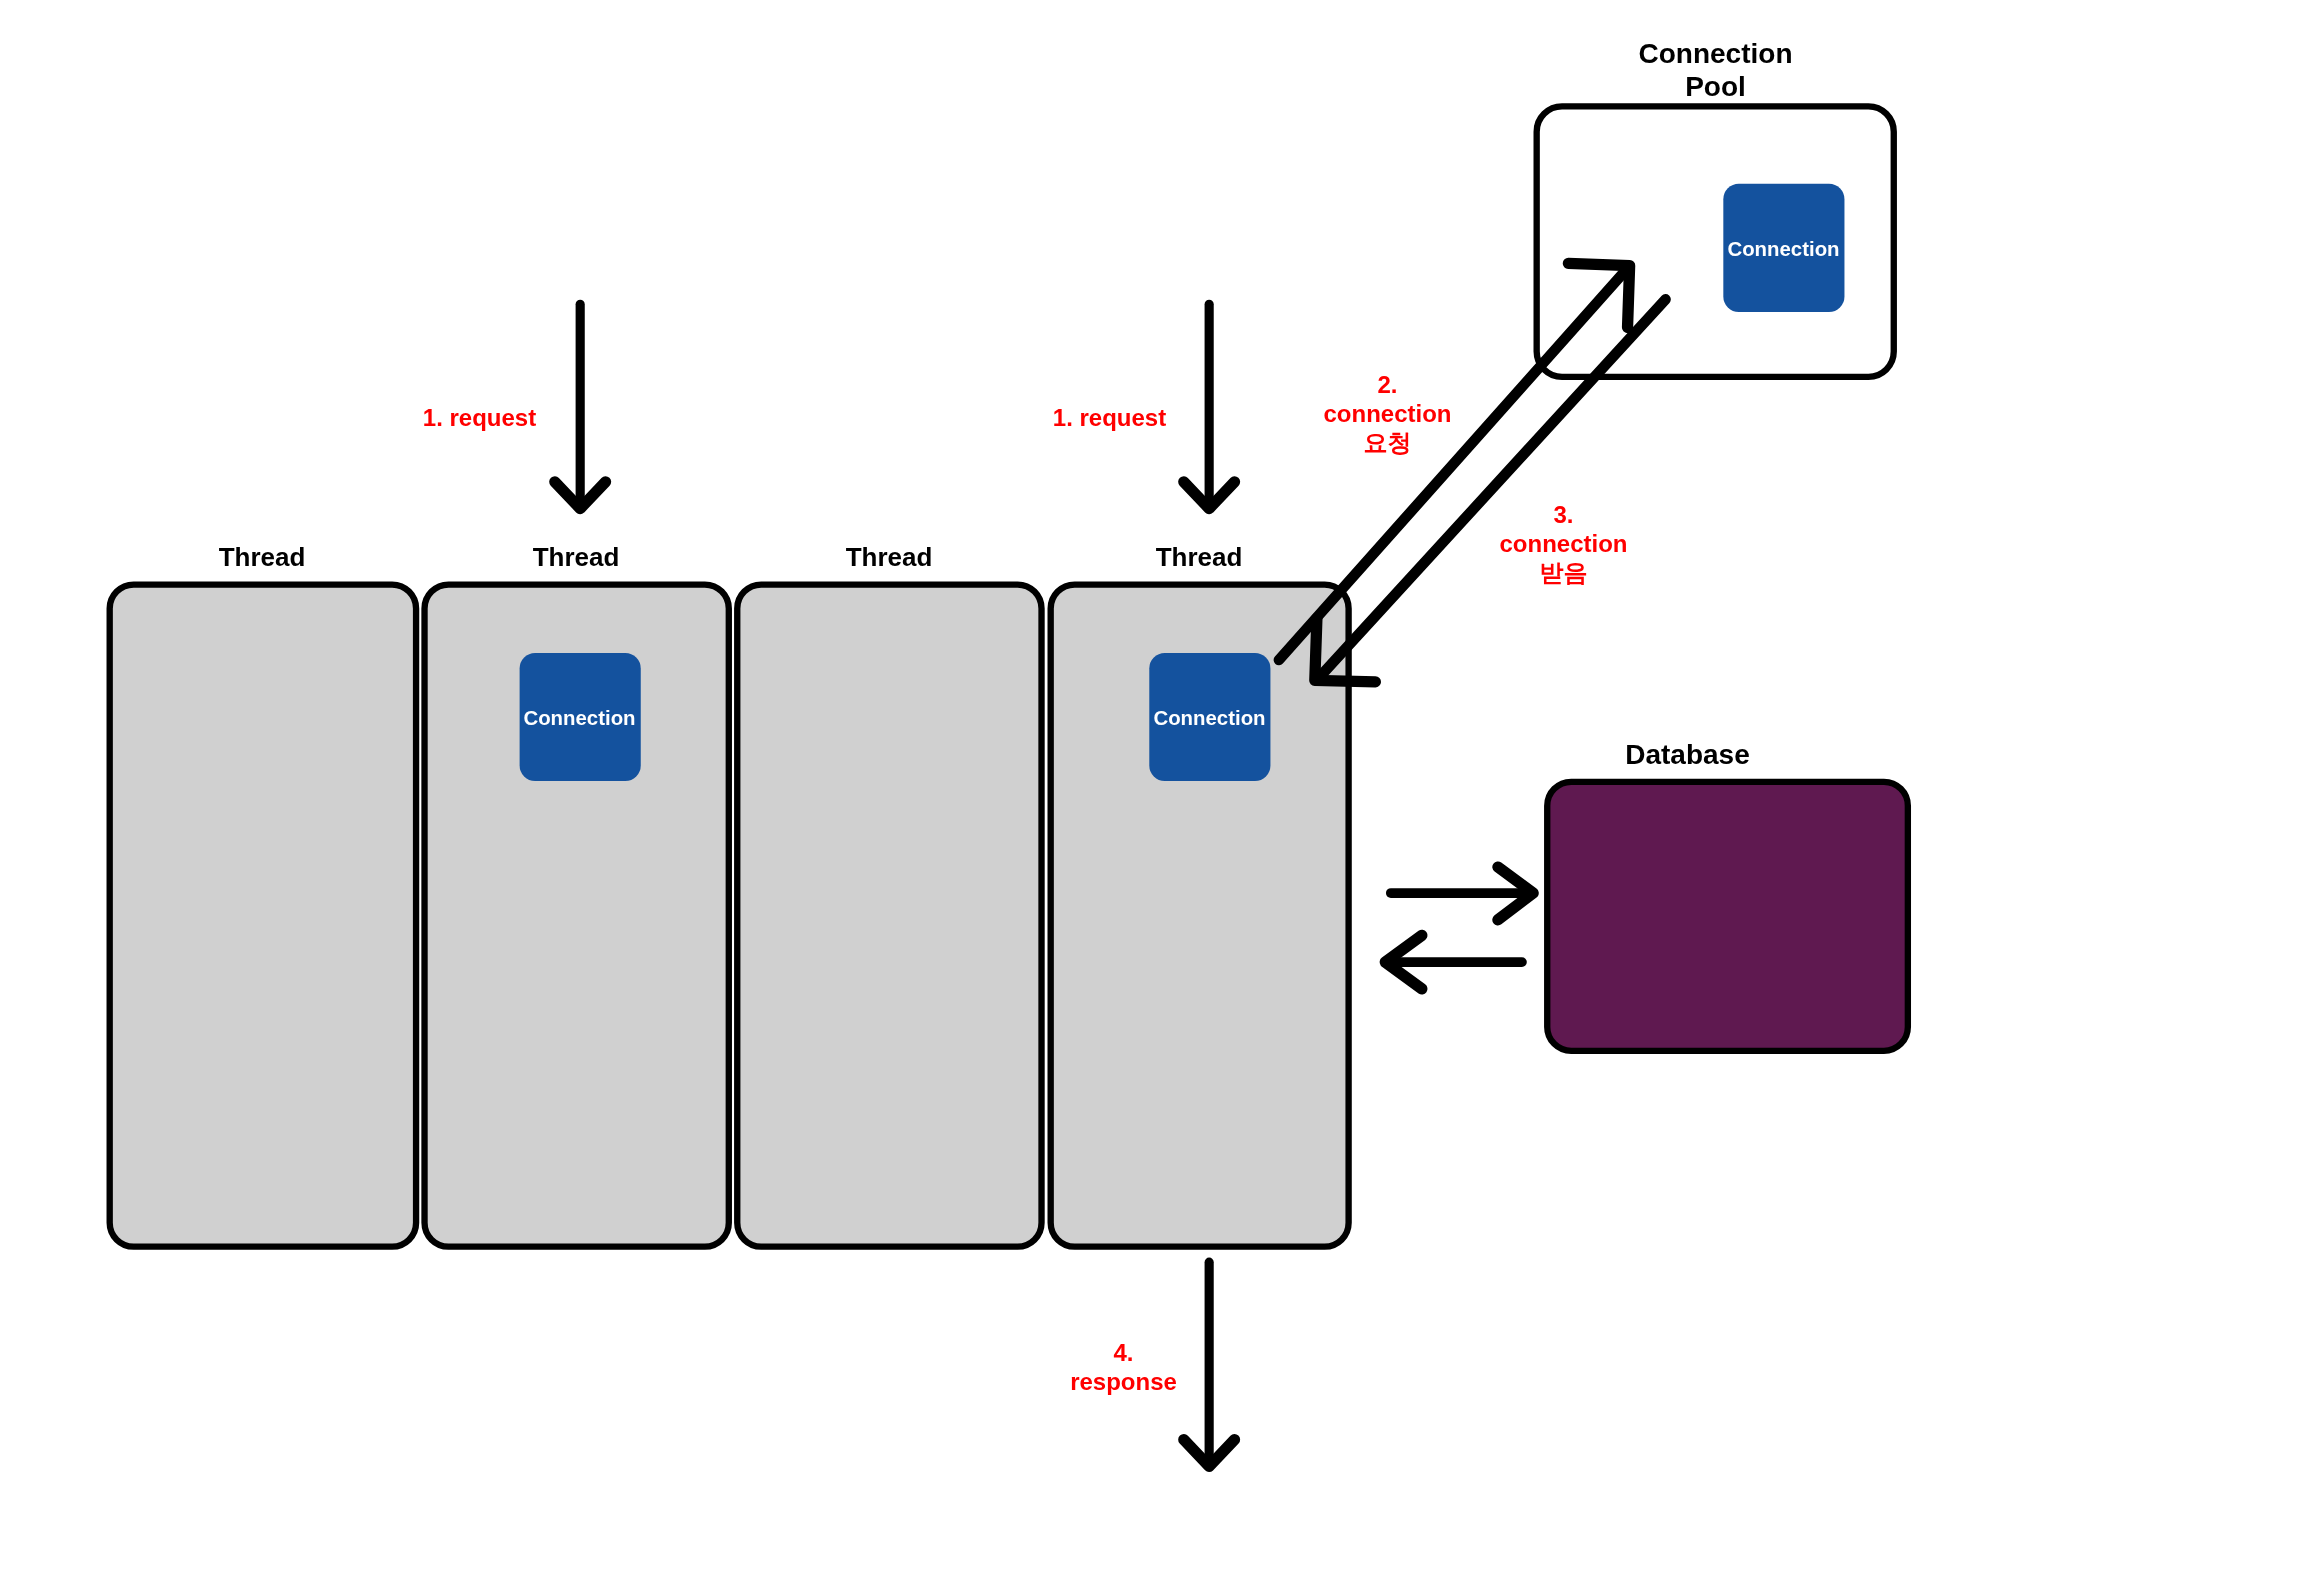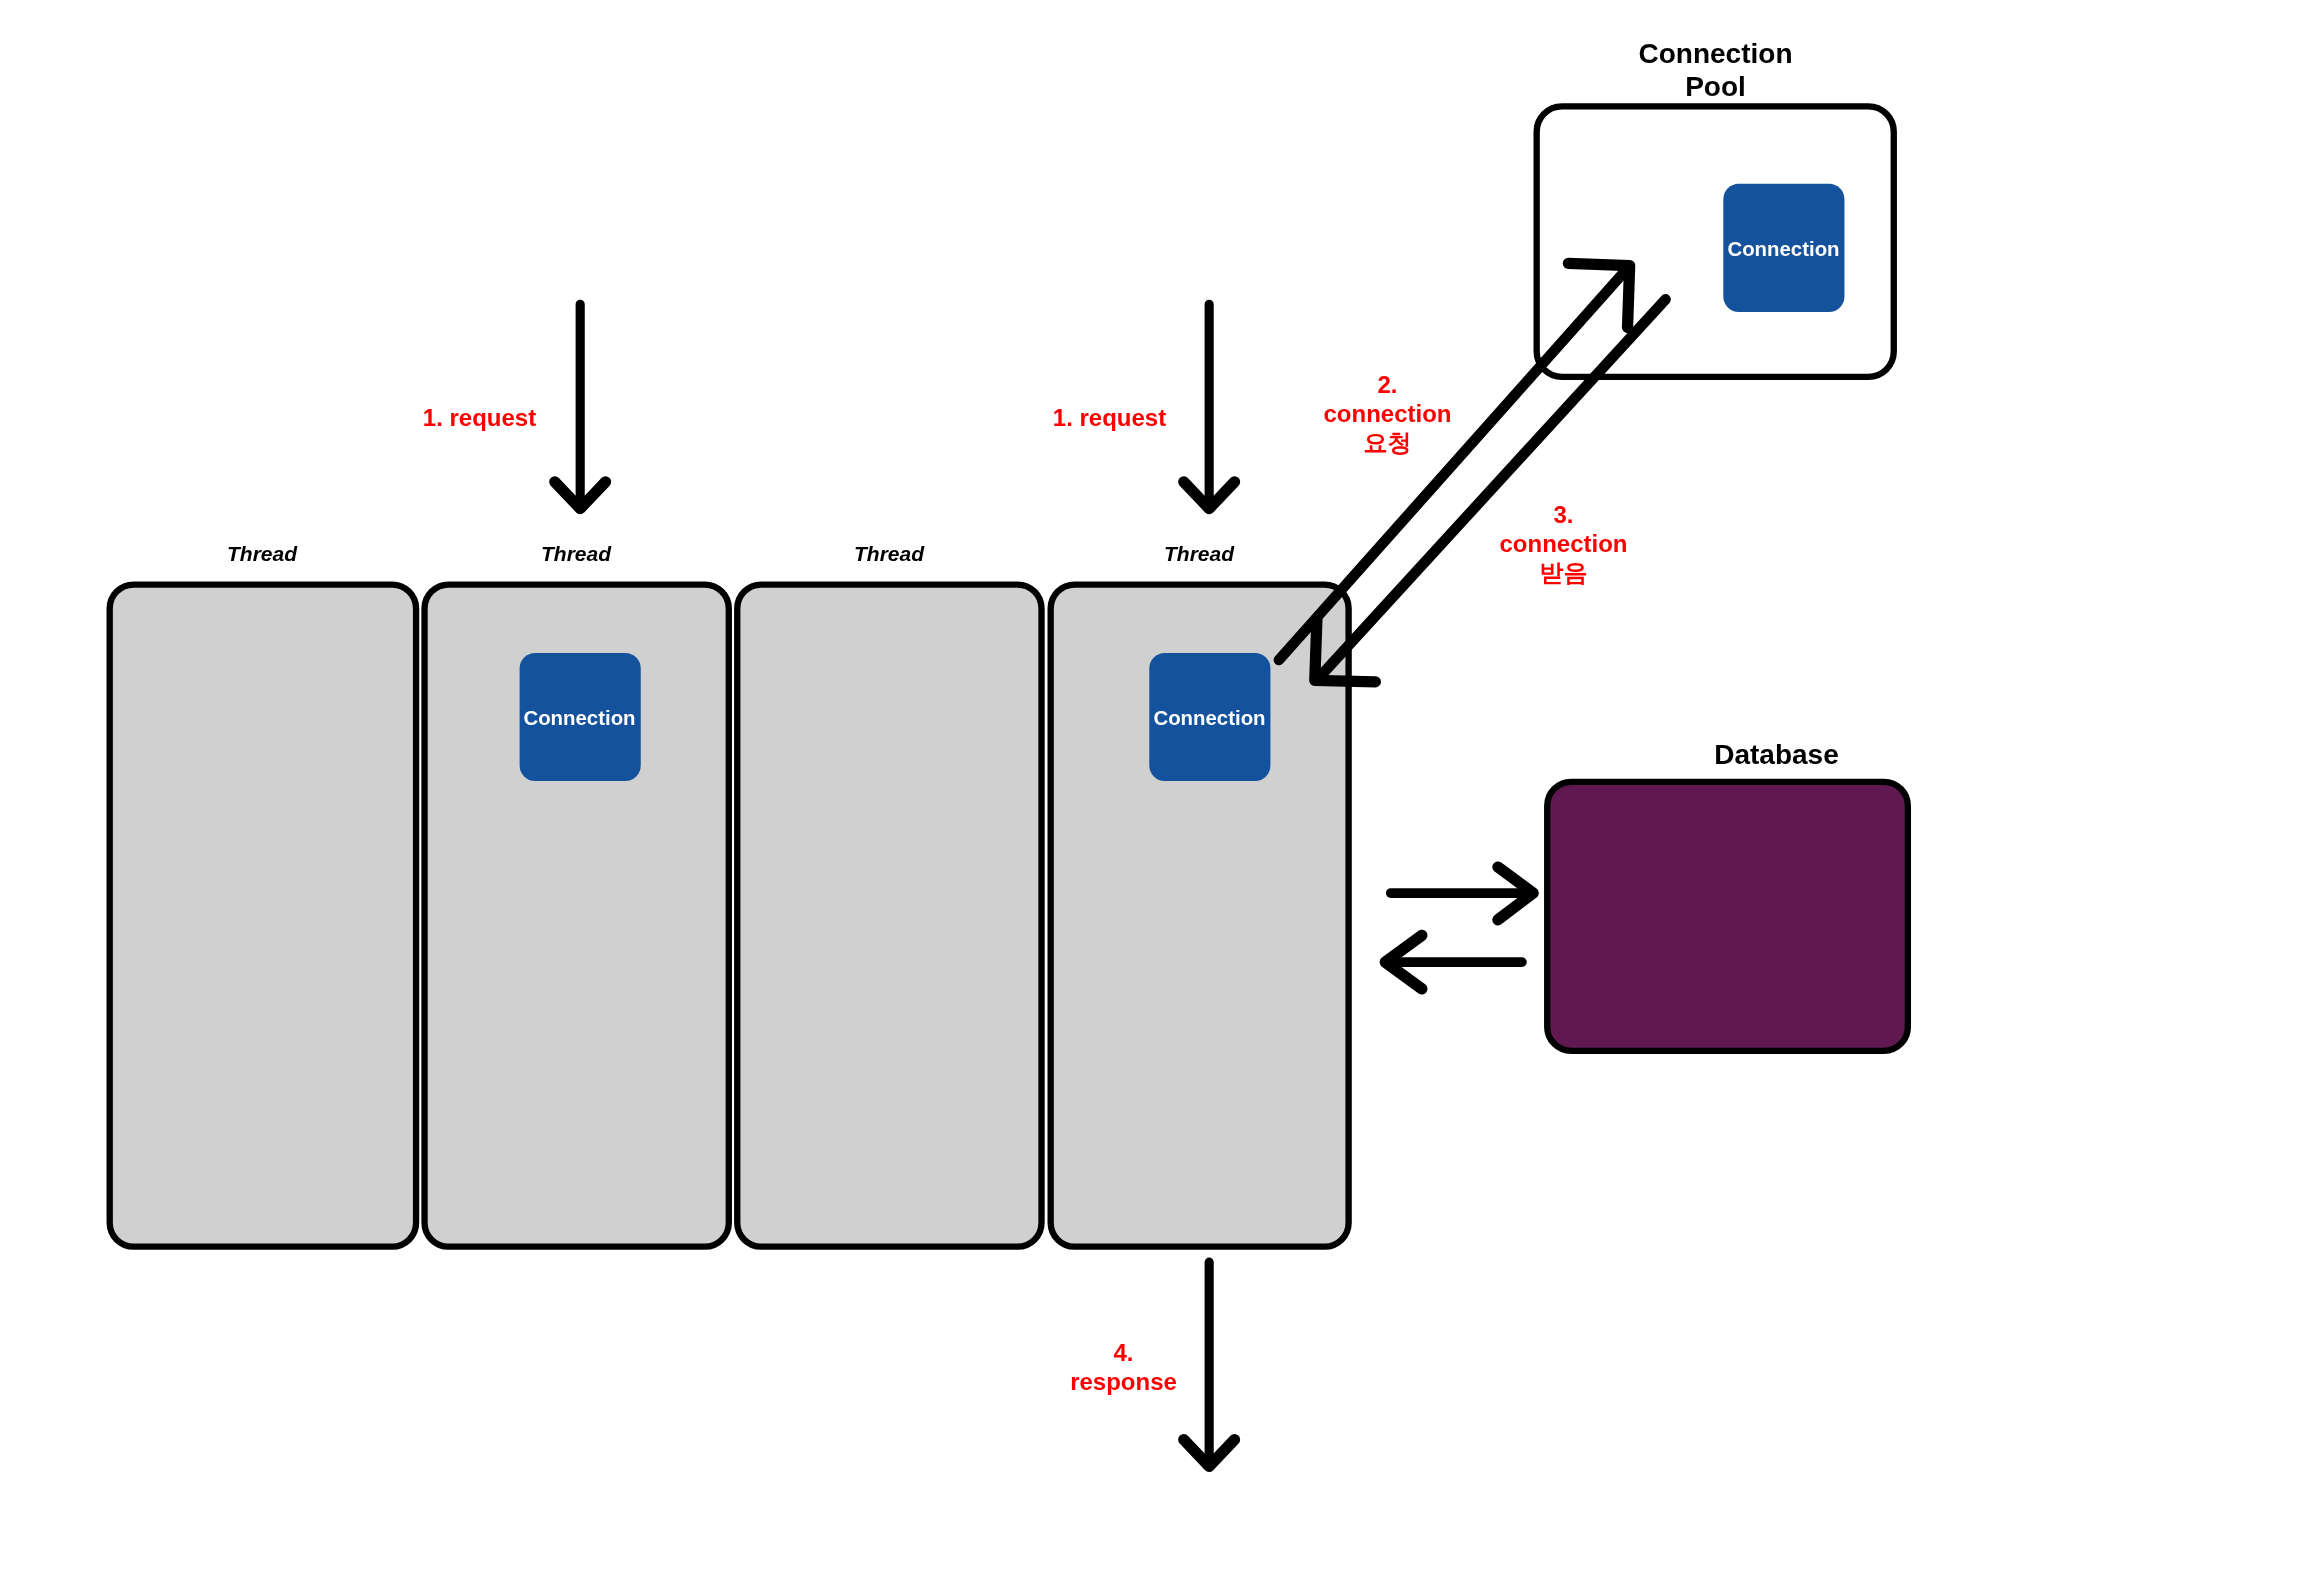--- a/index.html
+++ b/index.html
@@ -49,22 +49,21 @@
     font-family: "Liberation Sans", sans-serif;
     font-weight: bold;
     color: #ffffff;
     text-align: center;
     user-select: none;
   }
   .box-title {
     font-size: 28px;
   }
   .thread-title {
-    font-size: 21px;
-    font-style: italic;
+    font-size: 26px;
   }
   .conn-text {
     font-size: 20.4px;
   }
   .annot-sm {
     font-size: 24px;
   }
 </style>
 </head>
 <body>
@@ -128,21 +127,21 @@
   <div class="conn-label conn-text" style="left:1723px; top:238px; width:121px;">Connection</div>
 
   <div class="node-label thread-title" style="left:109px; top:542px; width:306px;">Thread</div>
   <div class="node-label thread-title" style="left:424px; top:542px; width:304px;">Thread</div>
   <div class="node-label thread-title" style="left:737px; top:542px; width:304px;">Thread</div>
   <div class="node-label thread-title" style="left:1050px; top:542px; width:298px;">Thread</div>
 
   <div class="conn-label conn-text" style="left:519px; top:707px; width:121px;">Connection</div>
   <div class="conn-label conn-text" style="left:1149px; top:707px; width:121px;">Connection</div>
 
-  <div class="node-label box-title" style="left:1596px; top:738px; width:361px;">Database</div>
+  <div class="node-label box-title" style="left:1507px; top:738px; width:361px;">Database</div>
 
   <div class="annot annot-sm" style="left:395px; top:404px; width:169px;">1. request</div>
 
   <div class="annot annot-sm" style="left:1025px; top:404px; width:169px;">1. request</div>
 
   <div class="annot annot-sm" style="left:1296px; top:371px; width:183px;">2.
 connection
 요청</div>
 
   <div class="annot annot-sm" style="left:1472px; top:501px; width:183px;">3.

